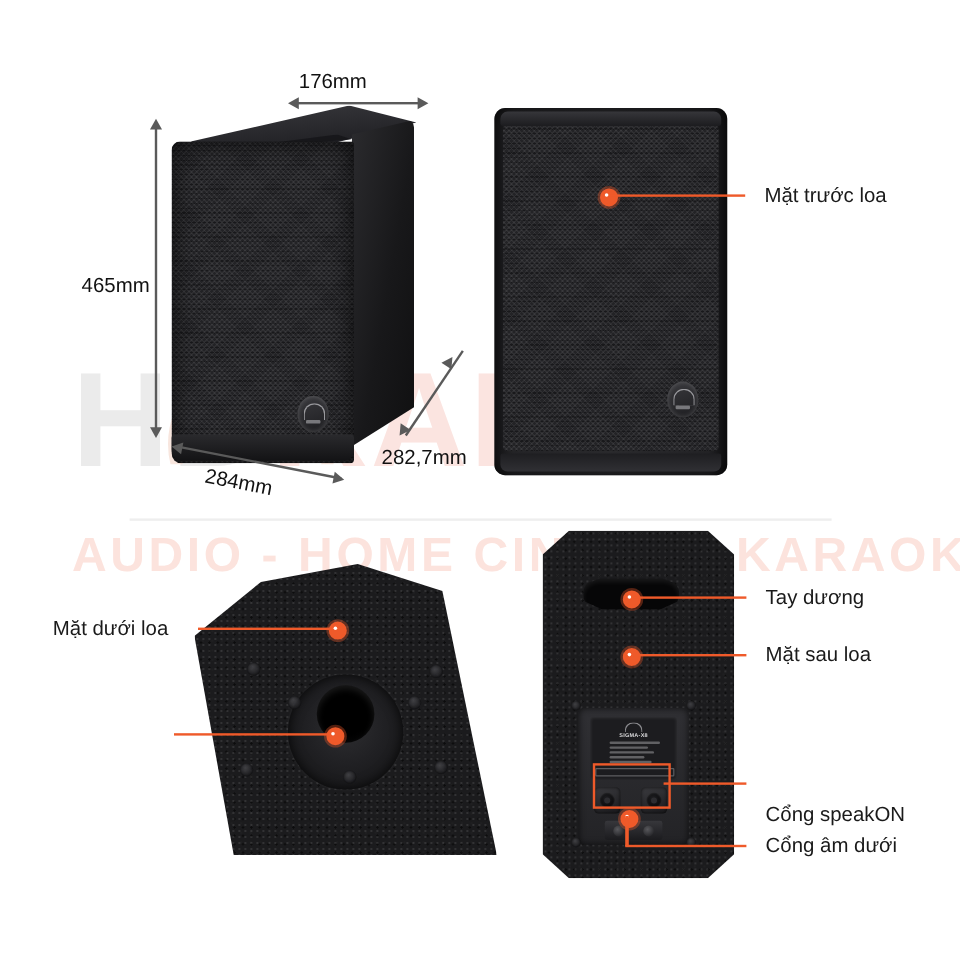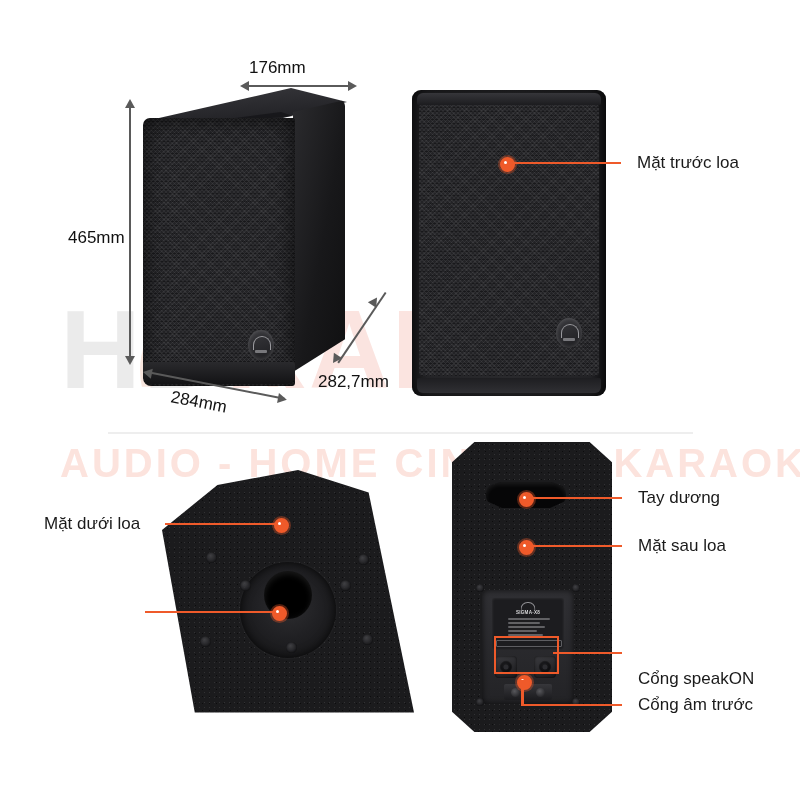--- a/index.html
+++ b/index.html
@@ -350,15 +350,15 @@
 
   <div class="hlbox" style="left:494px;top:636px;width:61px;height:34px"></div>
   <div class="lead" style="left:553px;top:652px;width:69px"></div>
   <div class="callout" style="left:638px;top:668px">Cổng speakON</div>
 
   <div class="dot" style="left:517px;top:675px">
       <i></i>
     </div>
   <div class="lead" style="left:521px;top:680px;width:2.5px;height:25px"></div>
   <div class="lead" style="left:521px;top:704px;width:101px"></div>
-  <div class="callout" style="left:638px;top:694px">Cổng âm trước</div>
+  <div class="callout" style="left:638px;top:694px">Cổng âm dưới</div>
 
 </div>
 
 </body></html>

